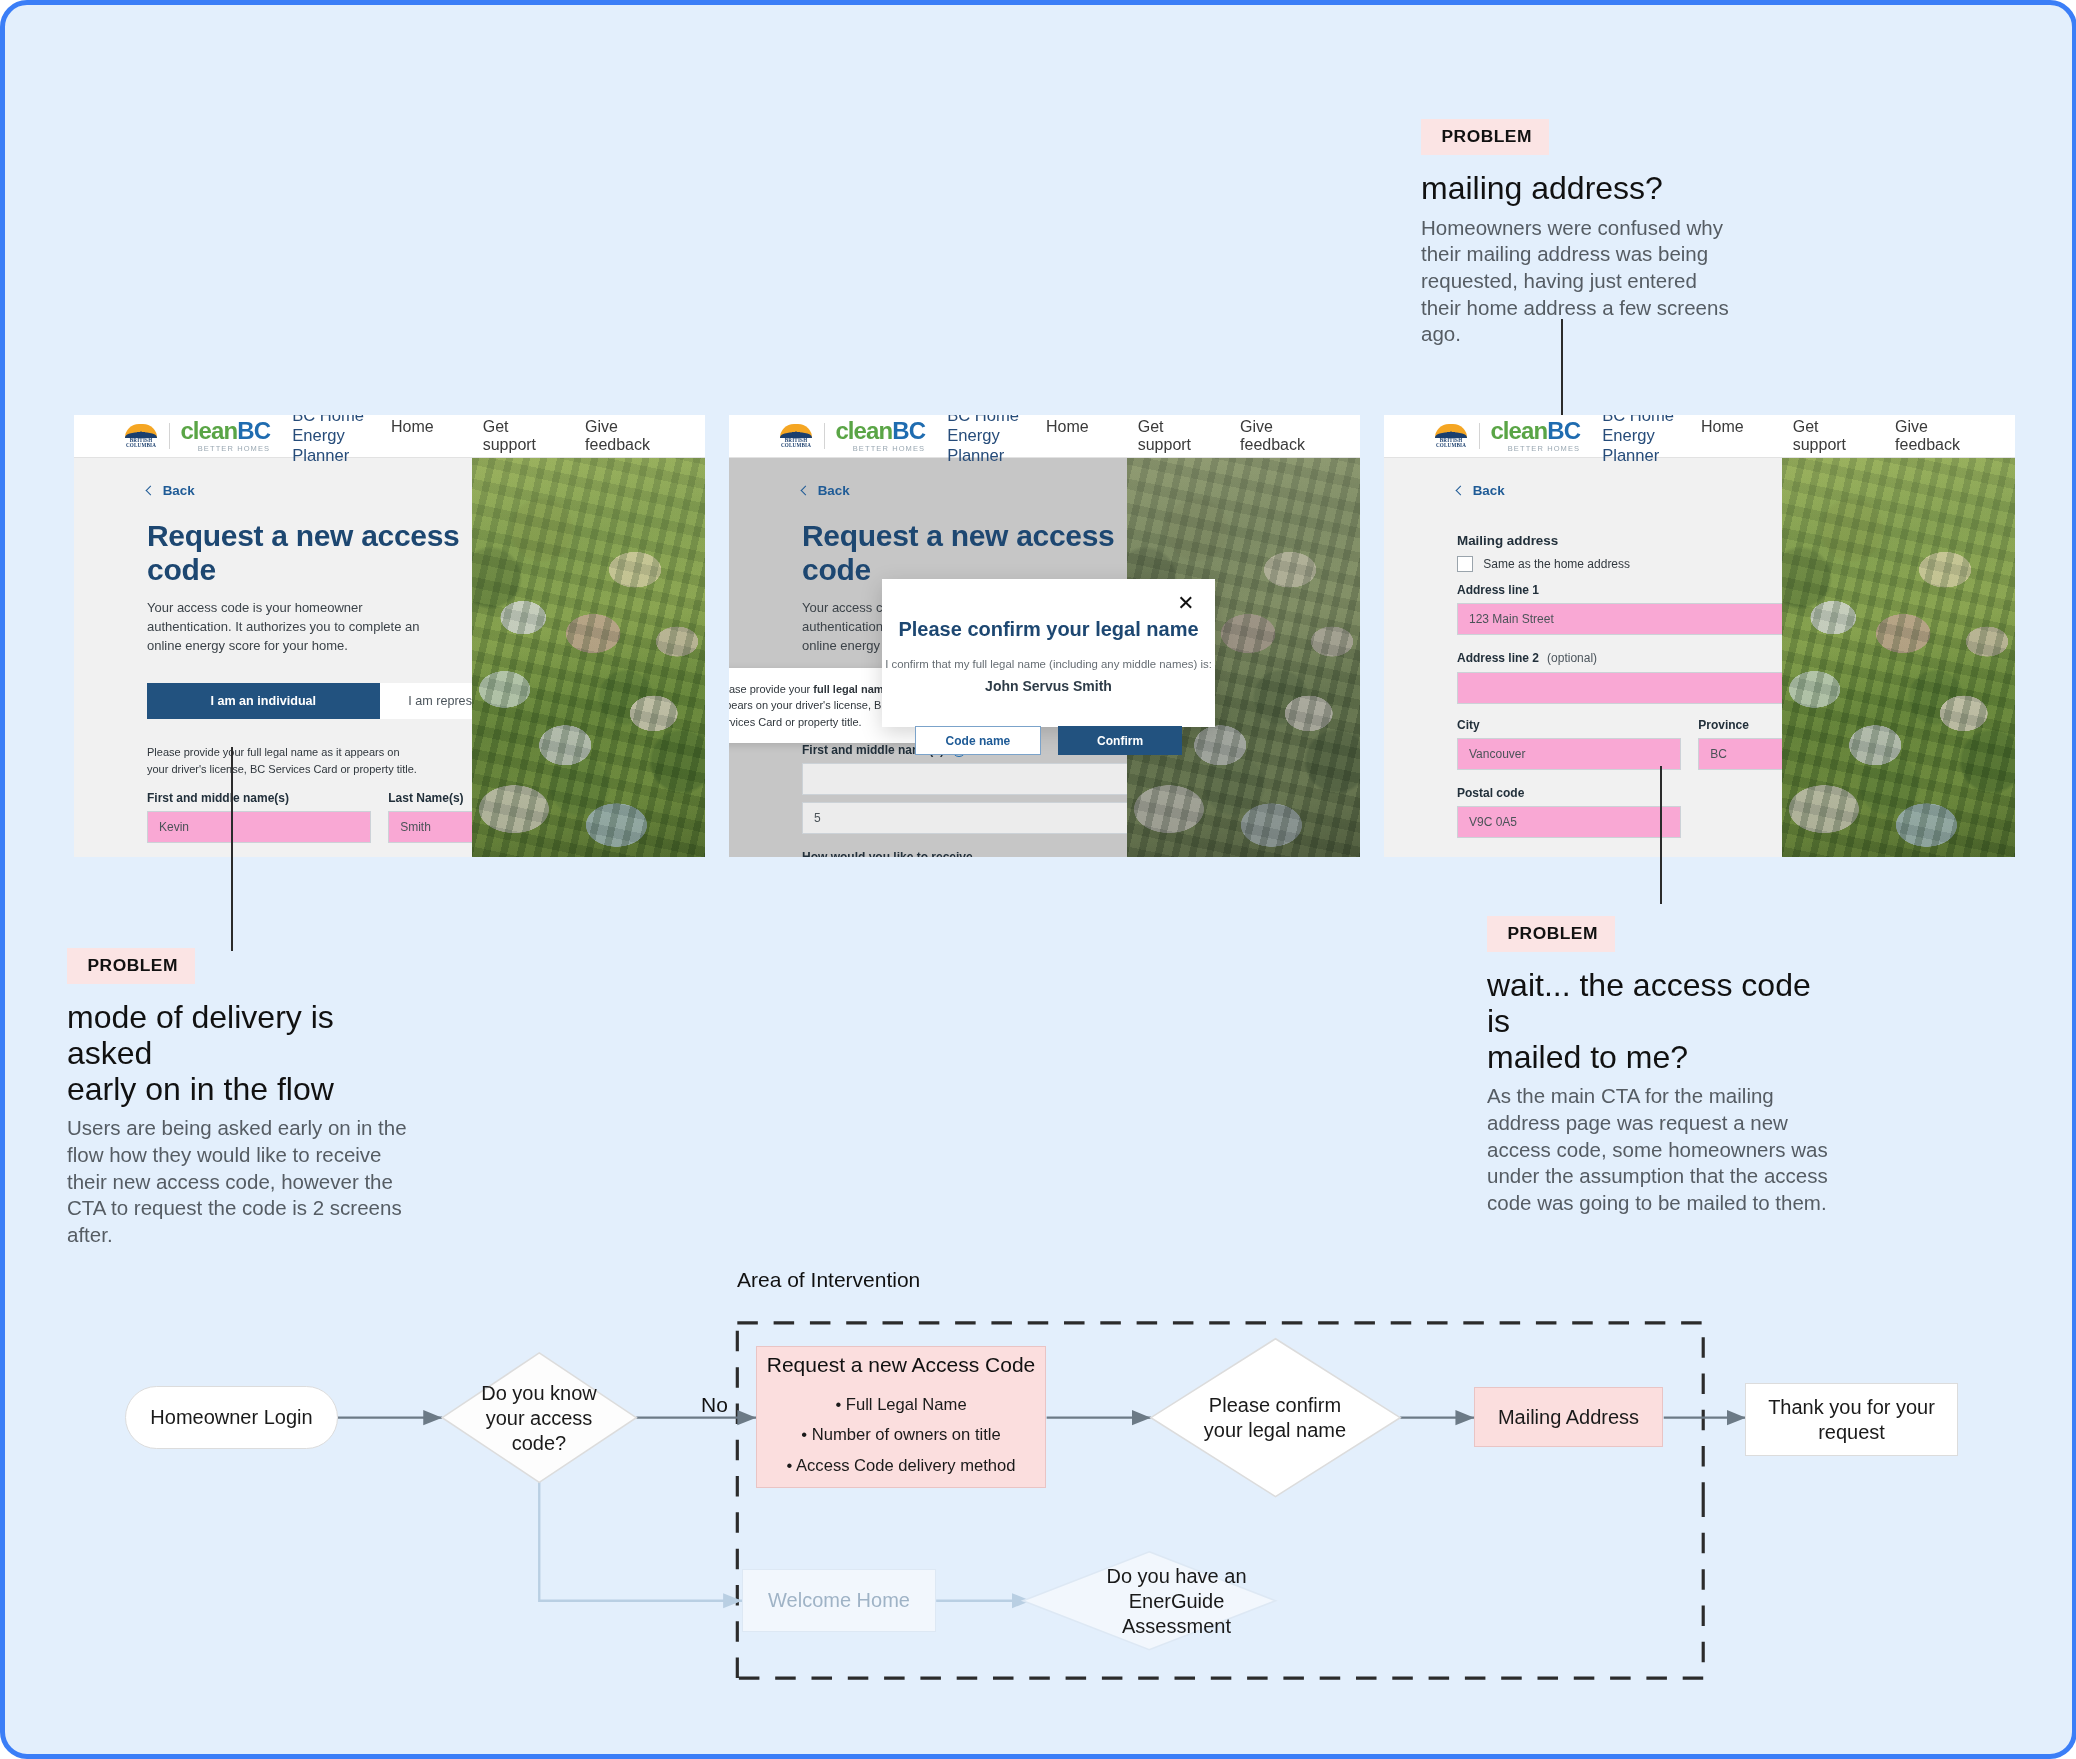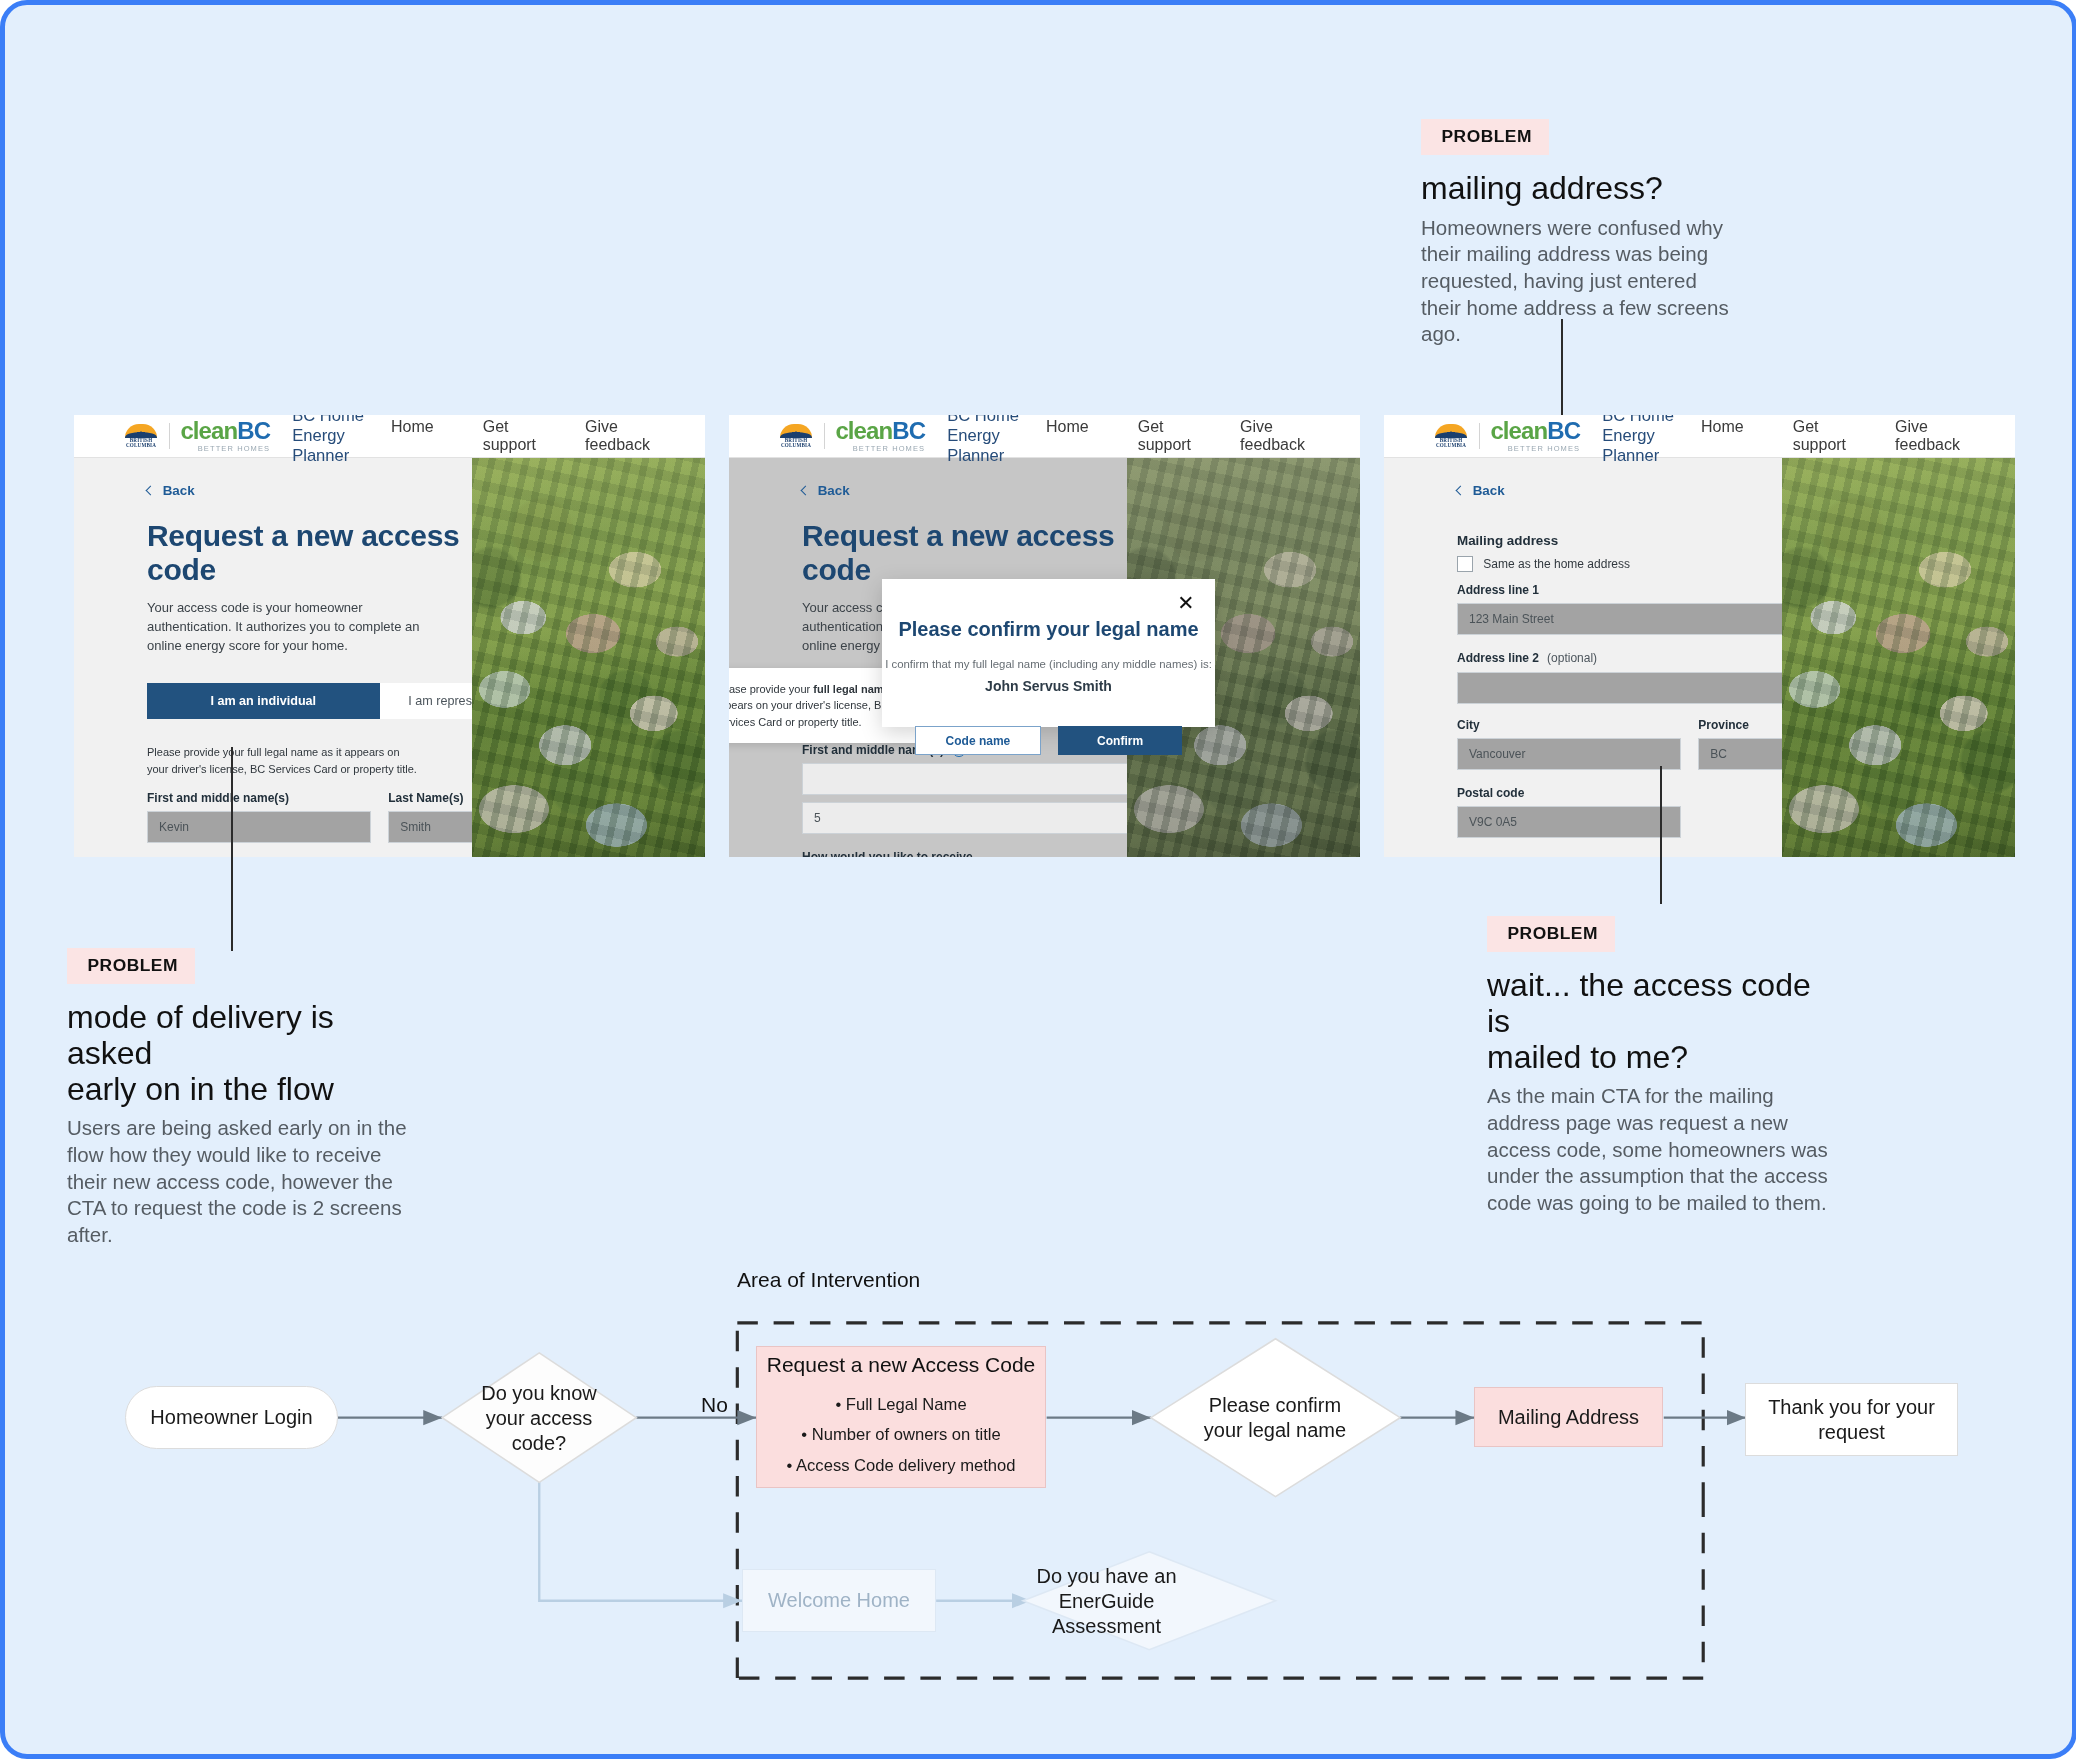--- a/index.html
+++ b/index.html
@@ -155,21 +155,21 @@
   .seg .off { background: #fff; color: #4c555c; }
   .helper {
     margin: 25px 49px 0 49px; font-size: 11px; line-height: 1.5;
     color: #2f363c; max-width: 473px;
   }
   .fgrid { display: flex; gap: 17.4px; margin: 14px 0 0 49px; width: 465px; }
   .fcol { flex: 1; }
   .flabel { font-size: 12px; font-weight: 700; color: #22303b; display: flex; align-items: center; gap: 8px; }
   .flabel .opt { font-weight: 400; color: #4c555c; }
   .fin {
-    margin-top: 6.3px; height: 32px; background: #a3a3a3;
+    margin-top: 6.3px; height: 32px; background: #f9a8d4;
     border: 0.8px solid #ccd2d7; display: flex; align-items: center;
     padding: 0 11px; font-size: 12px; color: #4b5358;
   }
   .mock.dim .fin { background: #ececec; }
   .info-i {
     width: 14px; height: 14px; border-radius: 50%;
     border: 1.3px solid #1f6cb0; color: #1f6cb0;
     font-size: 9.5px; font-weight: 700; line-height: 12px; text-align: center;
   }
   .fblock { margin: 16px 49px 0 49px; width: 465px; }
@@ -499,17 +499,17 @@
     </div>
 
     <div class="n-diamond-lbl" style="left:1191px; top:155px; width:158px; height:54px;">Please confirm your legal name</div>
 
     <div class="fnode n-pink" style="left:1469px; top:151px; width:189px; height:60px;">Mailing Address</div>
 
     <div class="fnode n-rect" style="left:1740px; top:147px; width:213px; height:73px;">Thank you for your request</div>
 
     <div class="fnode n-faded" style="left:737px; top:333px; width:194px; height:63px;">Welcome Home</div>
 
-    <div class="n-diamond-lbl n-faded" style="left:1020px; top:338px; width:163px; height:54px; border:none; background:transparent;">Do you have an EnerGuide Assessment</div>
+    <div class="n-diamond-lbl n-faded" style="left:1090px; top:338px; width:163px; height:54px; border:none; background:transparent;">Do you have an EnerGuide Assessment</div>
   </div>
 
 </div>
 
 
 </body></html>

